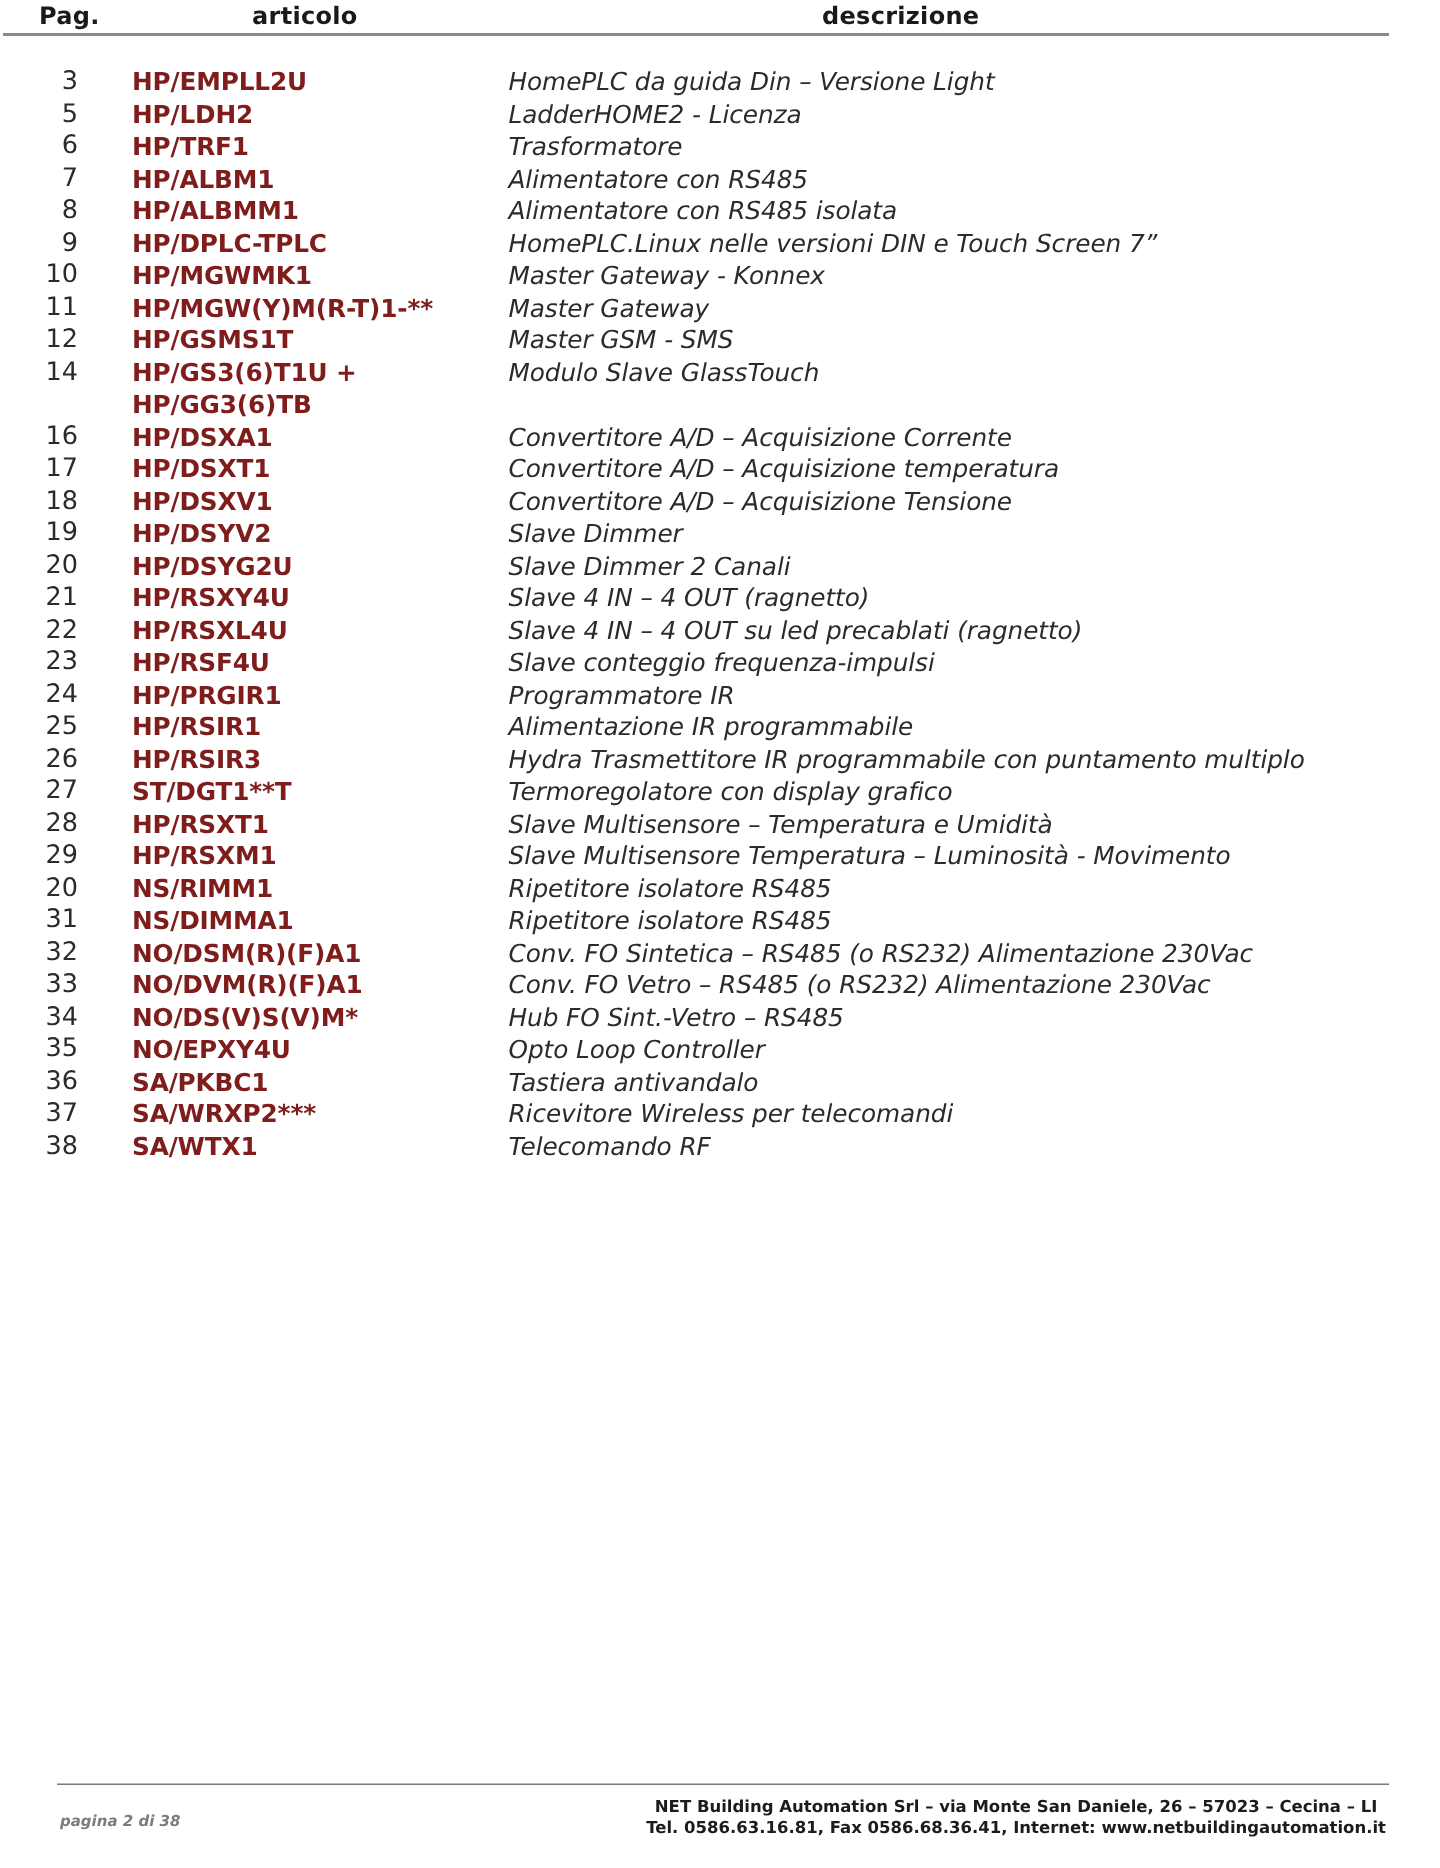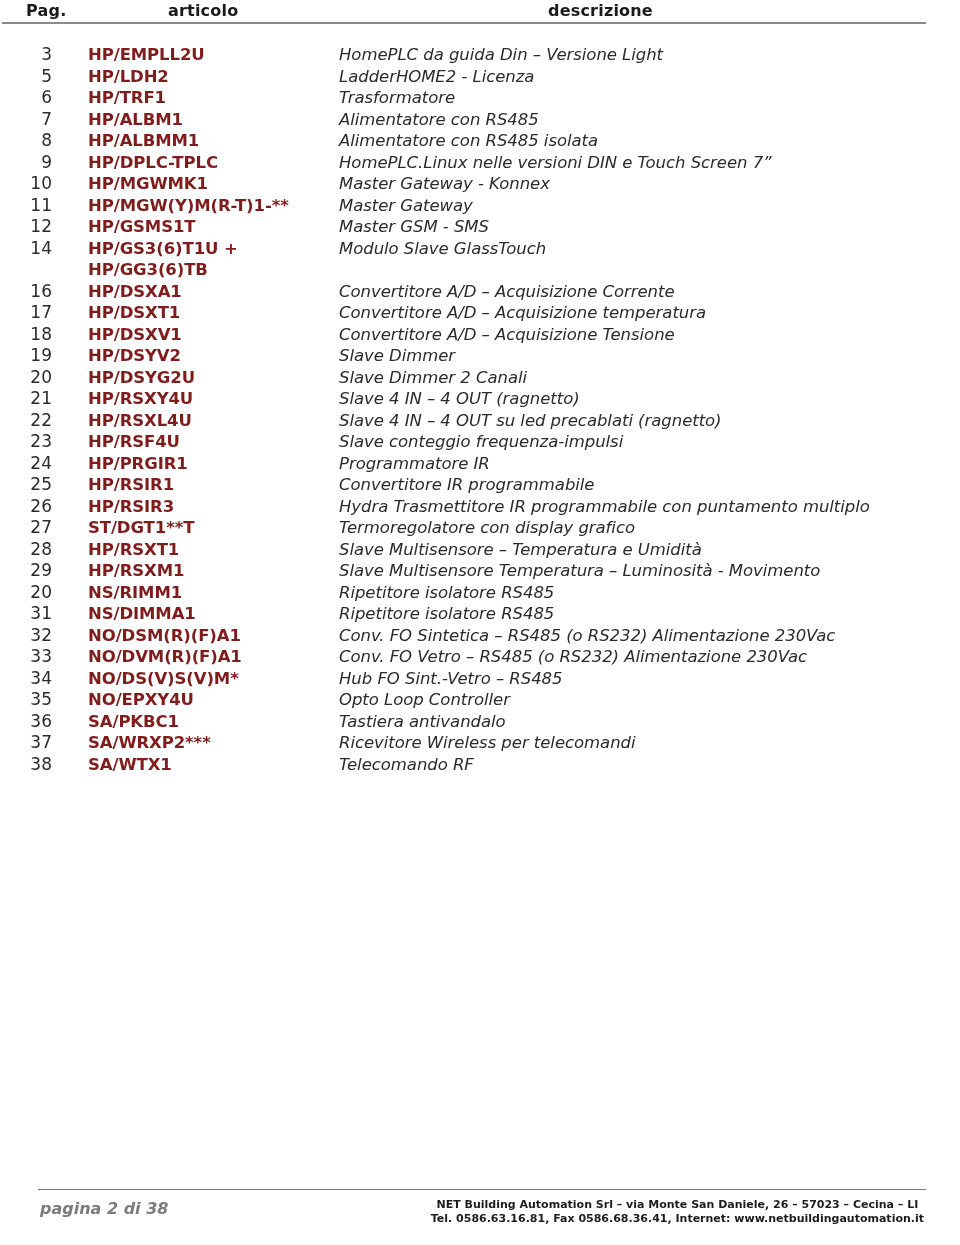--- a/index.html
+++ b/index.html
@@ -107,22 +107,22 @@
     position: absolute;
     left: 38px;
     top: 0;
     width: 888px;
     height: 0;
     border-top: 1.5px solid #7a7a7a;
   }
   .footer-page {
     position: absolute;
     left: 40px;
-    top: 10px;
-    font-size: 16px;
+    top: 20px;
+    font-size: 10px;
     font-style: italic;
     font-weight: bold;
     color: #7c7c7c;
     white-space: nowrap;
     text-align: center;
   }
   .footer-company {
     position: absolute;
     right: 36px;
     top: 9px;
@@ -237,21 +237,21 @@
       <div class="cell c-desc">Slave conteggio frequenza-impulsi</div>
     </div>
     <div class="row">
       <div class="cell c-page">24</div>
       <div class="cell c-article">HP/PRGIR1</div>
       <div class="cell c-desc">Programmatore IR</div>
     </div>
     <div class="row">
       <div class="cell c-page">25</div>
       <div class="cell c-article">HP/RSIR1</div>
-      <div class="cell c-desc">Convertitore IR programmabile</div>
+      <div class="cell c-desc">Alimentazione IR programmabile</div>
     </div>
     <div class="row">
       <div class="cell c-page">26</div>
       <div class="cell c-article">HP/RSIR3</div>
       <div class="cell c-desc">Hydra Trasmettitore IR programmabile con puntamento multiplo</div>
     </div>
     <div class="row">
       <div class="cell c-page">27</div>
       <div class="cell c-article">ST/DGT1**T</div>
       <div class="cell c-desc">Termoregolatore con display grafico</div>

